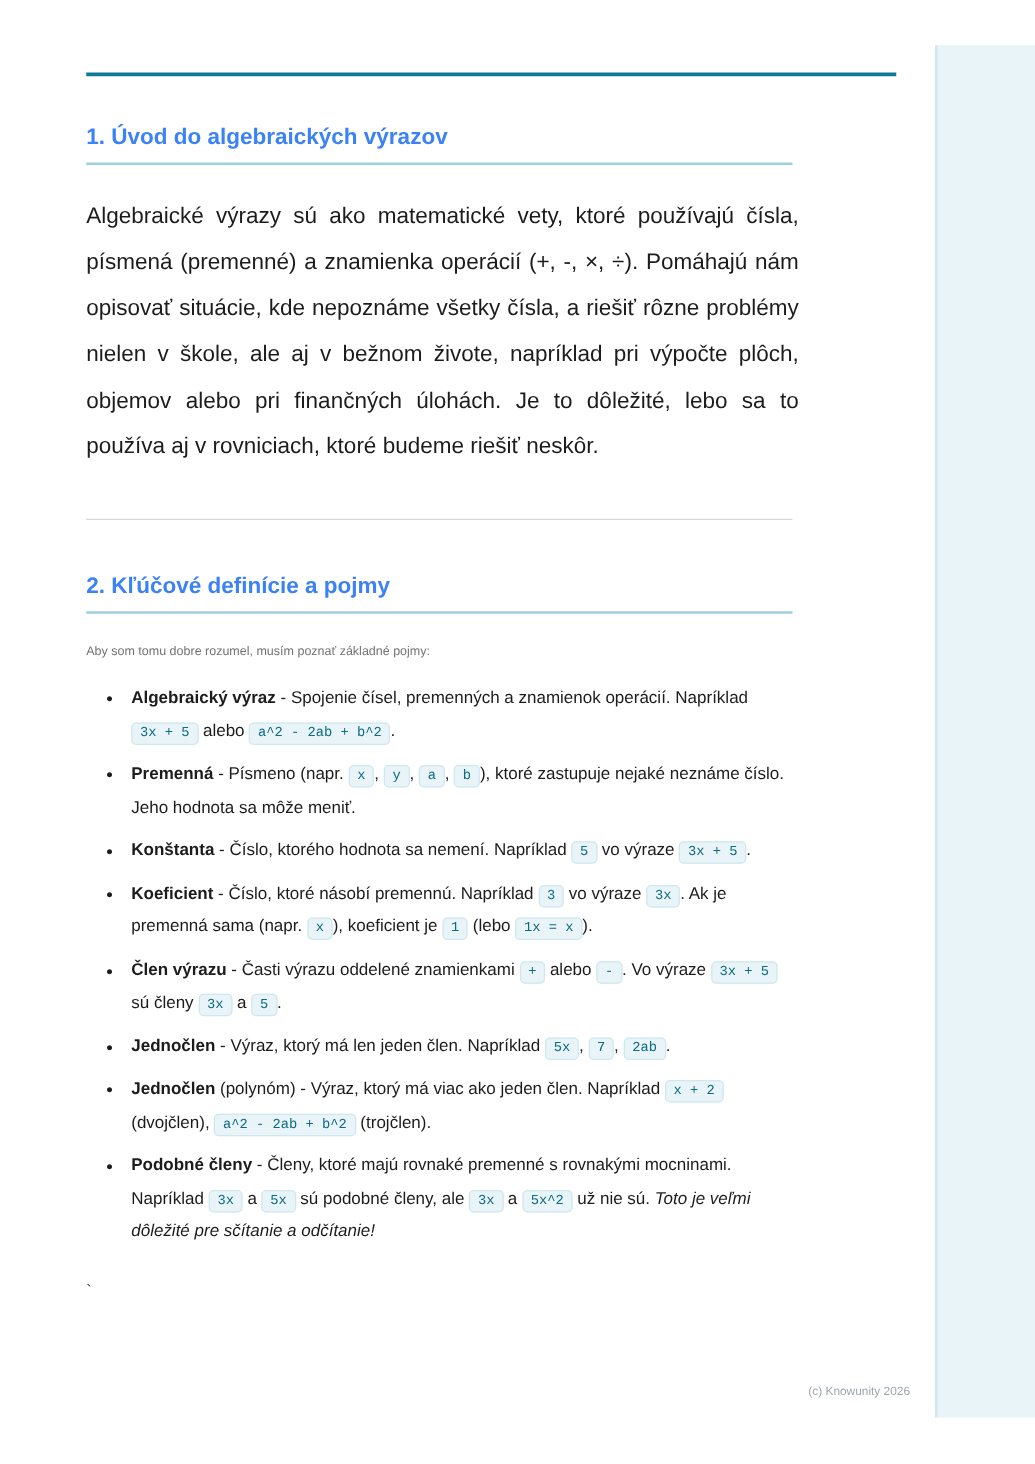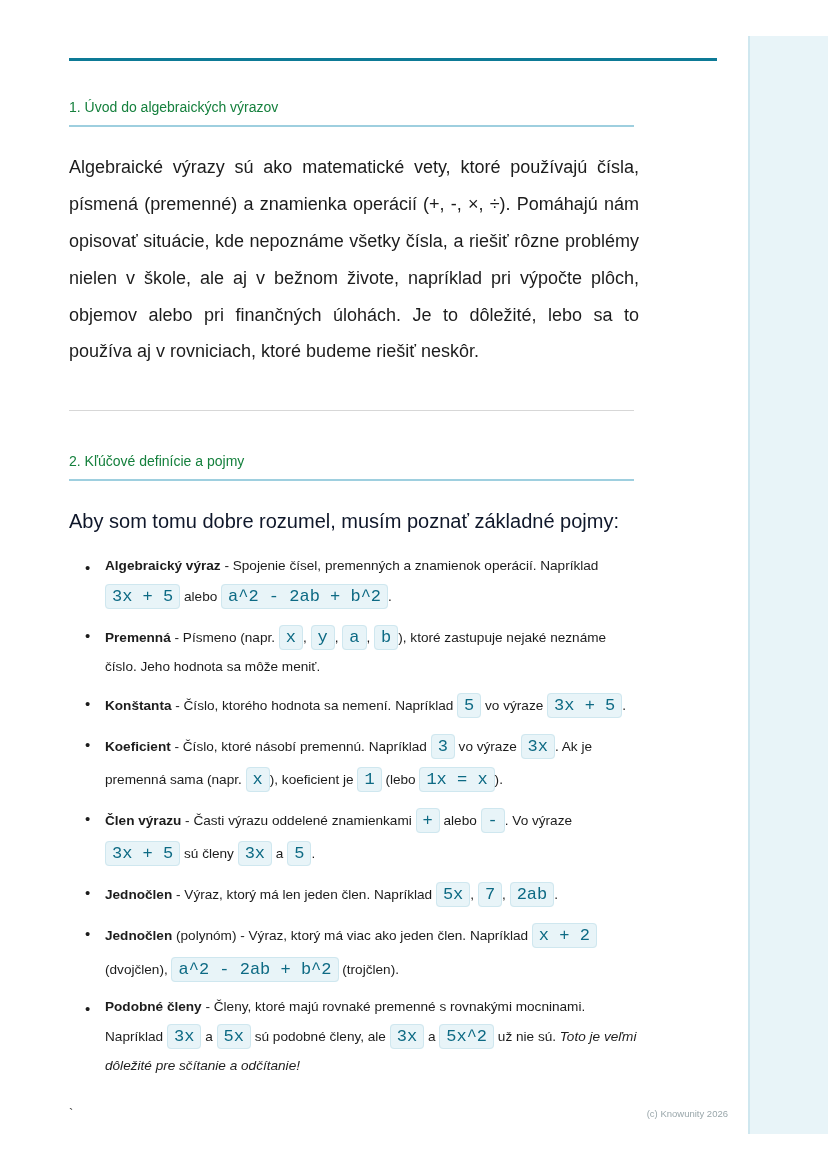--- a/index.html
+++ b/index.html
@@ -44,23 +44,23 @@
     margin: 0 0 14px 0;
     letter-spacing: -0.3px;
   }
   .title-rule {
     height: 3px;
     background: #0d7a96;
     width: 648px;
     margin-bottom: 38px;
   }
   h2.section-title {
-    font-size: 14px;
-    color: #15803d;
-    font-weight: normal;
+    font-size: 18px;
+    color: #3b82f6;
+    font-weight: bold;
     margin: 0 0 10px 0;
   }
   .section-rule {
     height: 2px;
     background: #9ecfdf;
     width: 565px;
     margin-bottom: 22px;
   }
   p.para {
     font-size: 18px;
@@ -69,23 +69,23 @@
     text-align: justify;
     margin: 0;
   }
   .divider {
     height: 1px;
     background: #d7d7d7;
     margin: 40px 0 42px 0;
     width: 565px;
   }
   p.intro-line {
-    font-size: 20px;
+    font-size: 10px;
     line-height: 1.8;
-    color: #0f172a;
+    color: #737373;
     margin: 0 0 14px 0;
   }
   ul.defs {
     margin: 0;
     padding: 0 0 0 22px;
     list-style: none;
   }
   ul.defs > li {
     position: relative;
     font-size: 13.6px;
@@ -103,21 +103,21 @@
     font-size: 15px;
   }
   .term {
     font-weight: bold;
   }
   .emph {
     font-style: italic;
   }
   code.code {
     font-family: "Liberation Mono", monospace;
-    font-size: 17px;
+    font-size: 11px;
     background: #e8f4f8;
     border: 1px solid #cfe7ef;
     border-radius: 4px;
     padding: 2px 6px;
     color: #0d6a84;
     white-space: nowrap;
   }
   .backtick {
     font-size: 13px;
     color: #444;

